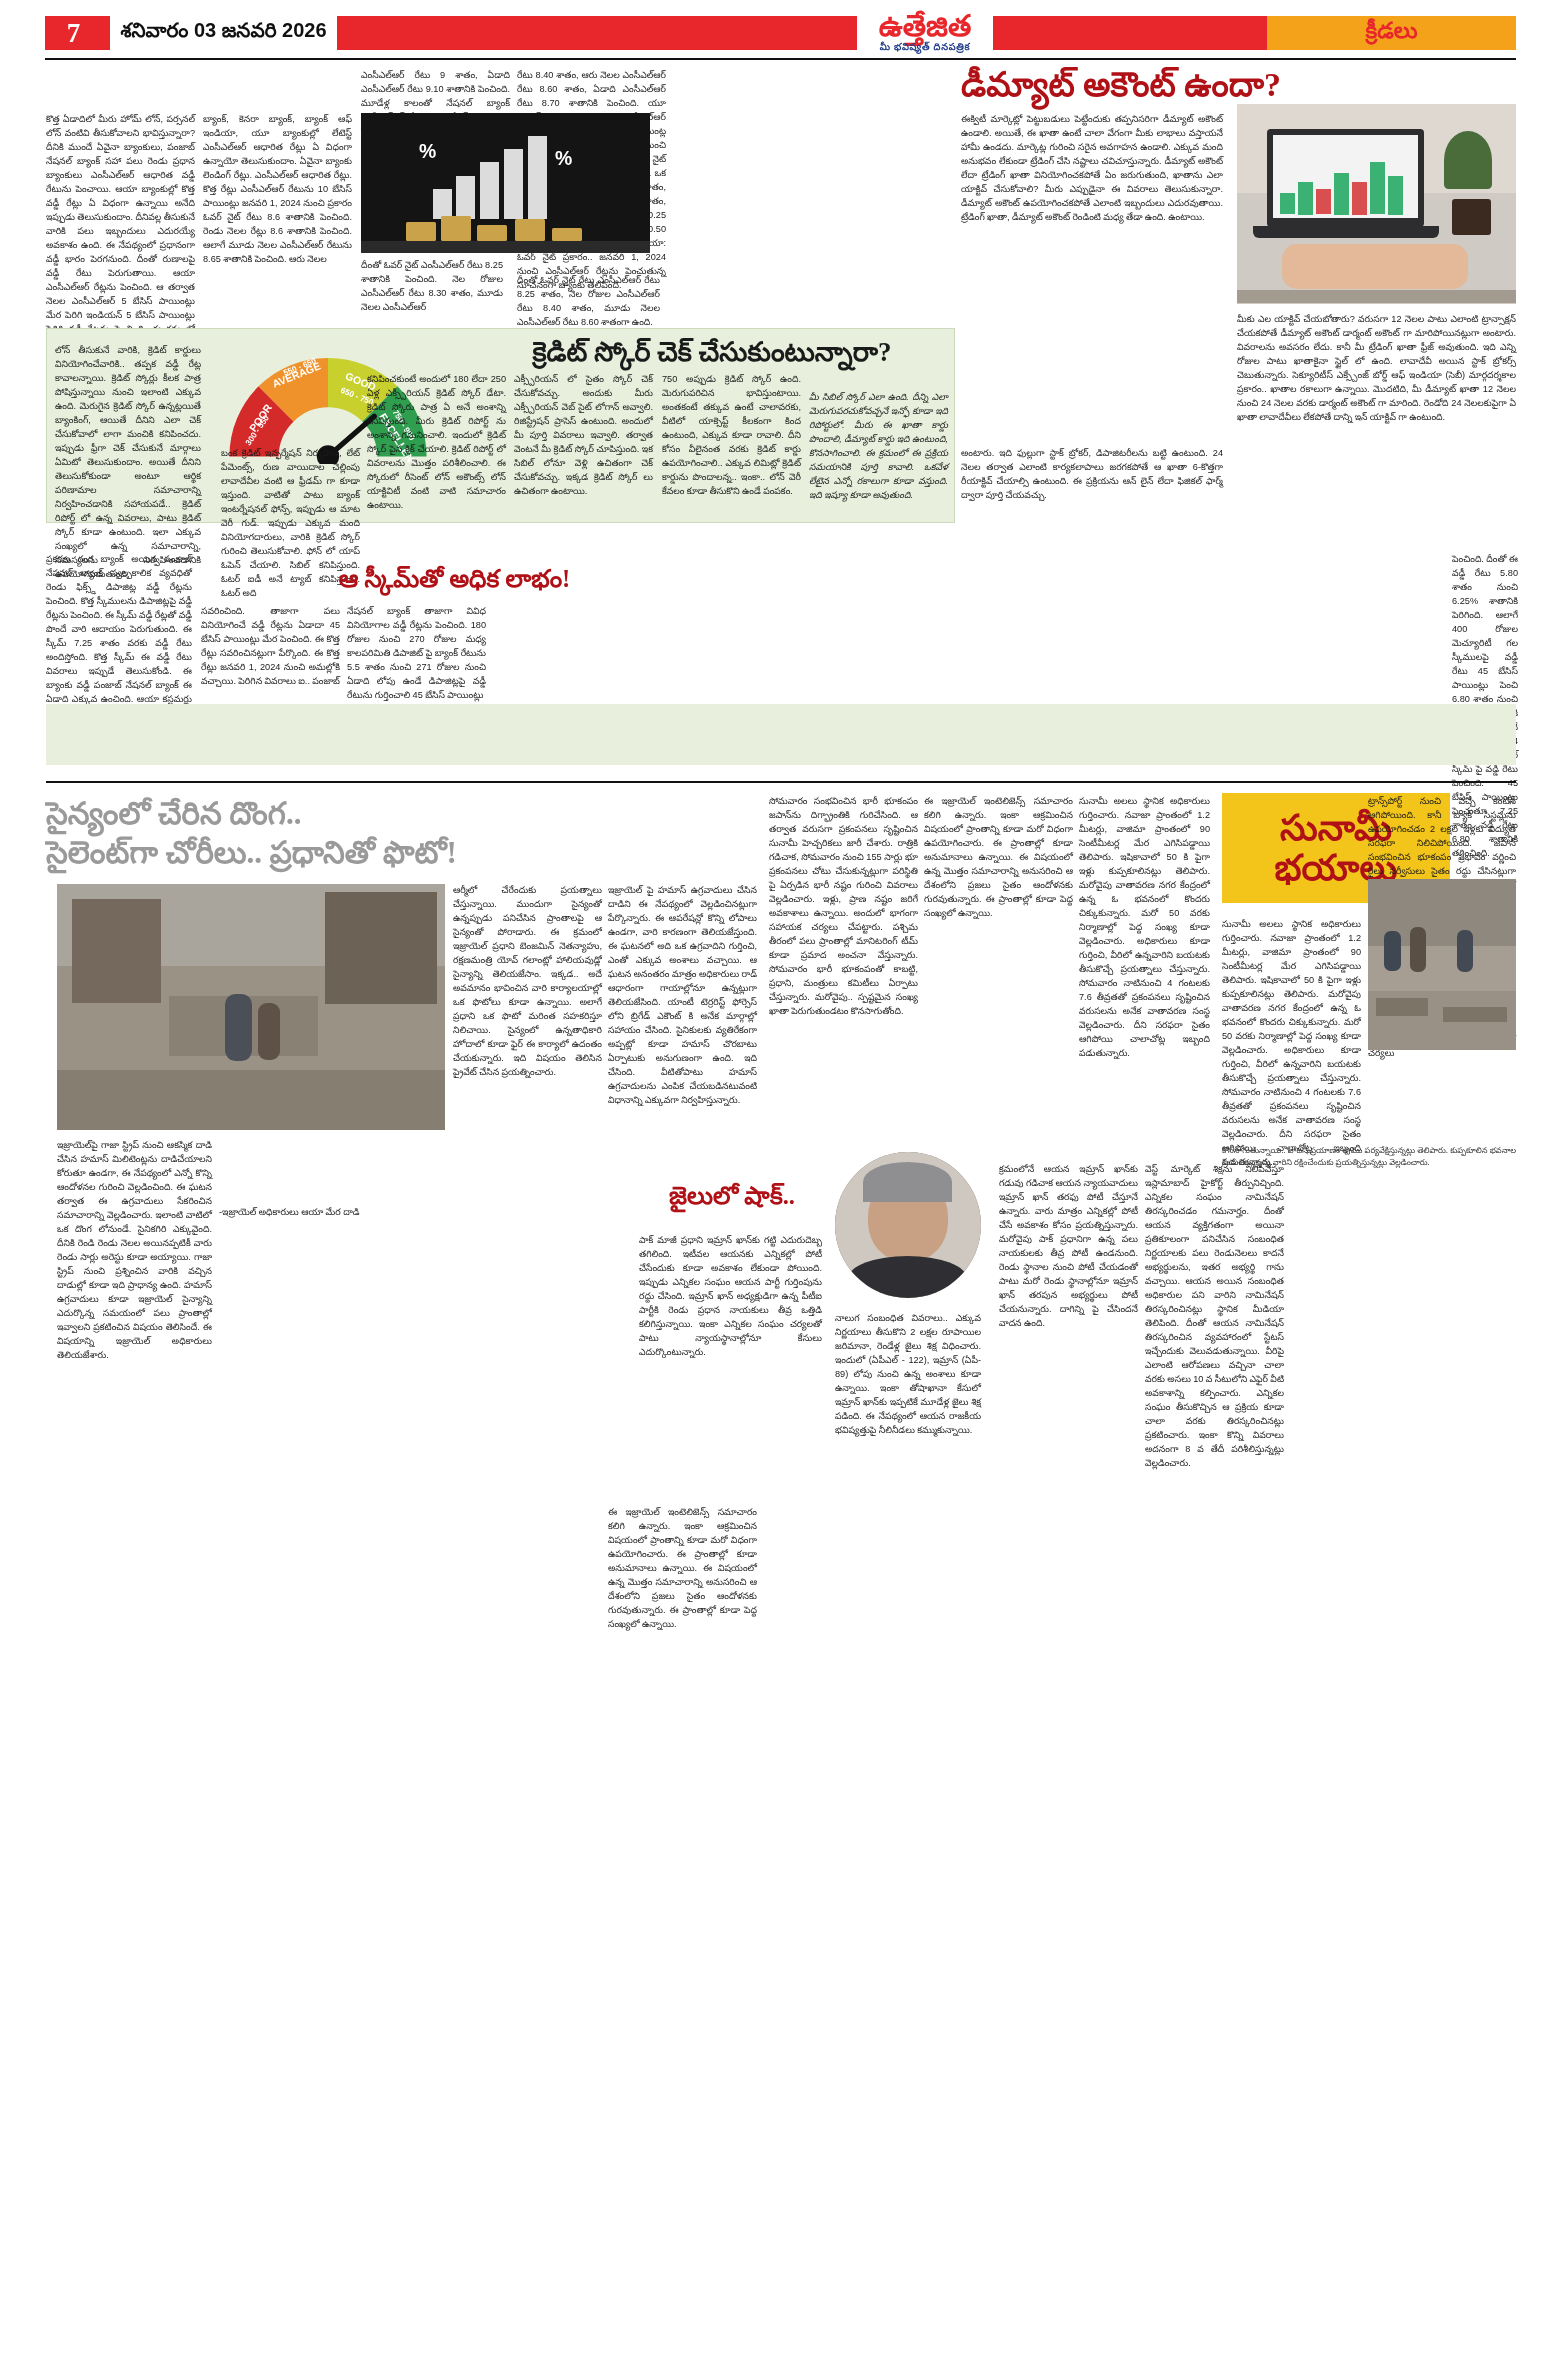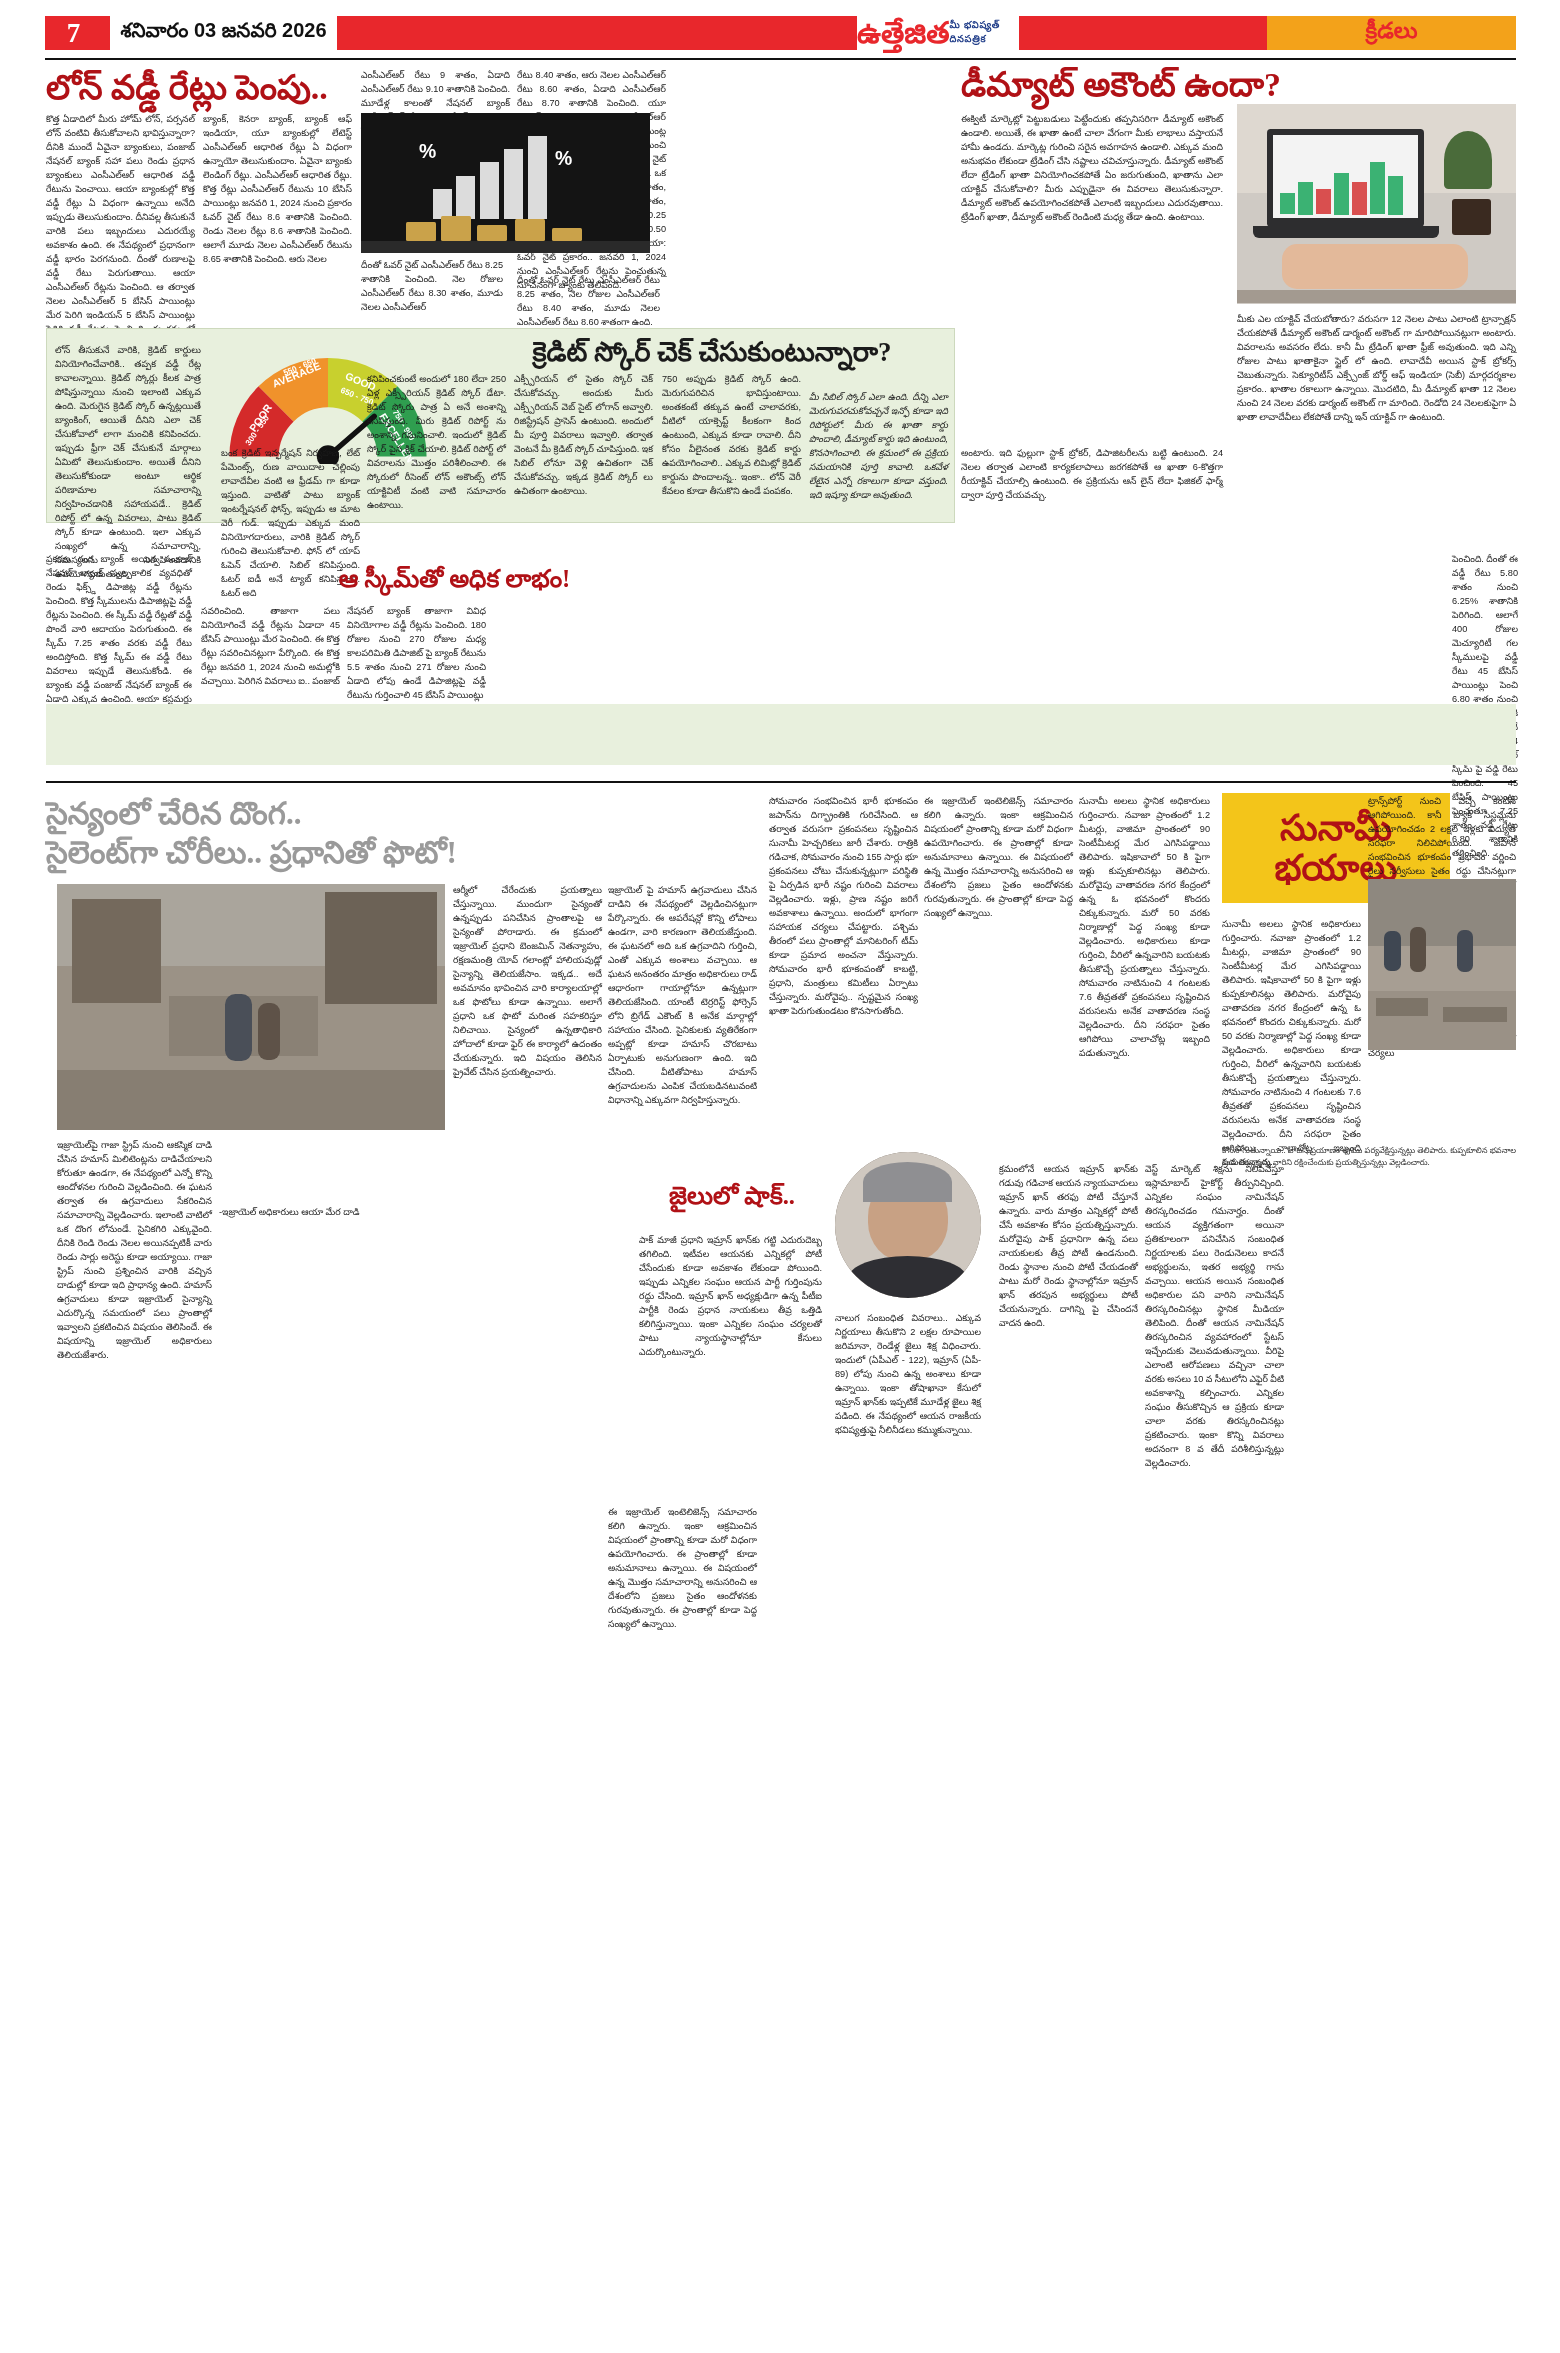--- a/index.html
+++ b/index.html
@@ -30,22 +30,22 @@
     display:flex; align-items:center; justify-content:center;
     font-family:"Liberation Serif", serif;
   }
   .mast-date {
     position:absolute; left:110px; top:16.4px; height:34px;
     display:flex; align-items:center;
     color:#111; font-size:20px; font-weight:bold;
     background:#ffffff; padding:0 10.4px;
   }
   .mast-logo {
-    position:absolute; left:857px; top:10.4px; width:162px; height:46px;
-    display:flex; flex-direction:row; align-items:center; justify-content:center;
+    position:absolute; left:857px; top:10.4px; width:136px; height:46px;
+    display:flex; flex-direction:column; align-items:center; justify-content:center;
     background:#ffffff;
   }
   .mast-logo .l1 { color:#e8272c; font-size:30px; font-weight:bold; line-height:0.95;}
   .mast-logo .l2 { color:#1f3c88; font-size:9.7px; font-weight:bold; letter-spacing:0.7px;}
   .mast-right-bar {
     position:absolute; left:1267px; top:16.4px; width:249px; height:34px;
     background:#f3a21a;
   }
   .mast-section {
     position:absolute; left:1267px; top:16.4px; width:249px; height:34px;
@@ -214,21 +214,20 @@
     <div class="mast-date">శనివారం 03 జనవరి 2026</div>
     <div class="mast-logo">
       <div class="l1">ఉత్తేజిత</div>
       <div class="l2">మీ భవిష్యత్ దినపత్రిక</div>
     </div>
     <div class="mast-right-bar"></div>
     <div class="mast-section">క్రీడలు</div>
     <div class="mast-rule"></div>
   </div>
 
-  <div class="s1-head">లోన్ వడ్డీ రేట్లు పెంపు..</div>
   <div class="col tl s1-c1">కొత్త ఏడాదిలో మీరు హోమ్ లోన్, పర్సనల్ లోన్ వంటివి తీసుకోవాలని భావిస్తున్నారా? దీనికి ముందే ఏవైనా బ్యాంకులు, పంజాబ్ నేషనల్ బ్యాంక్ సహా పలు రెండు ప్రధాన బ్యాంకులు ఎంసీఎల్ఆర్ ఆధారిత వడ్డీ రేటును పెంచాయి. ఆయా బ్యాంకుల్లో కొత్త వడ్డీ రేట్లు ఏ విధంగా ఉన్నాయి అనేది ఇప్పుడు తెలుసుకుందాం. దీనివల్ల తీసుకునే వారికి పలు ఇబ్బందులు ఎదురయ్యే అవకాశం ఉంది. ఈ నేపథ్యంలో ప్రధానంగా వడ్డీ భారం పెరగనుంది. దీంతో రుణాలపై వడ్డీ రేటు పెరుగుతాయి. ఆయా ఎంసీఎల్ఆర్ రేట్లను పెంచింది. ఆ తర్వాత నెలల ఎంసీఎల్ఆర్ 5 బేసిస్ పాయింట్లు మేర పెరిగి ఇండియన్ 5 బేసిస్ పాయింట్లు పెరిగి వడ్డీ రేట్లను పెంచింది. ఈ క్రమంలో జనవరి 1, 2024 తర్వాత బ్యాంకింగ్</div>
   <div class="col tl s1-c2">బ్యాంక్, కెనరా బ్యాంక్, బ్యాంక్ ఆఫ్ ఇండియా, యూ బ్యాంకుల్లో లేటెస్ట్ ఎంసీఎల్ఆర్ ఆధారిత రేట్లు ఏ విధంగా ఉన్నాయో తెలుసుకుందాం. ఏవైనా బ్యాంకు లెండింగ్ రేట్లు. ఎంసీఎల్ఆర్ ఆధారిత రేట్లు. కొత్త రేట్లు ఎంసీఎల్ఆర్ రేటును 10 బేసిస్ పాయింట్లు జనవరి 1, 2024 నుంచి ప్రకారం ఓవర్ నైట్ రేటు 8.6 శాతానికి పెంచింది. రెండు నెలల రేట్లు 8.6 శాతానికి పెంచింది. ఆలాగే మూడు నెలల ఎంసీఎల్ఆర్ రేటును 8.65 శాతానికి పెంచింది. ఆరు నెలల</div>
   <div class="col tl s1-c3">ఎంసీఎల్ఆర్ రేటు 9 శాతం, ఏడాది ఎంసీఎల్ఆర్ రేటు 9.10 శాతానికి పెంచింది. మూడేళ్ల కాలంతో నేషనల్ బ్యాంక్ ఎంసీఎల్ఆర్ రేటును 5 బేసిస్ పాయింట్లు పెంచింది. జనవరి 1, 2024 నుంచి అమల్లోకి తీసుకొచ్చింది.</div>
   <div class="col tl s1-c4">రేటు 8.40 శాతం, ఆరు నెలల ఎంసీఎల్ఆర్ రేటు 8.60 శాతం, ఏడాది ఎంసీఎల్ఆర్ రేటు 8.70 శాతానికి పెంచింది. యూ బ్యాంక్: యూ బ్యాంకు ఎంసీఎల్ఆర్ ఆధారిత వడ్డీ రేట్లను 5 బేసిస్ పాయింట్ల మేర పెంచింది. జనవరి 1, 2024 నుంచి అమల్లోకి వచ్చాయి. ఓవర్ నైట్ ఎంసీఎల్ఆర్ రేటు 9.2 శాతంగా ఉంది. ఒక నెల ఎంసీఎల్ఆర్ వడ్డీ రేటు 9.45 శాతం, మూడు నెలల ఎంసీఎల్ఆర్ రేటు 10 శాతం, ఆరు నెలల ఎంసీఎల్ఆర్ రేటు 10.25 శాతం, ఏడాది ఎంసీఎల్ఆర్ రేటు 10.50 శాతంగా ఉంది. బ్యాంక్ ఆఫ్ ఇండియా: ఓవర్ నైట్ ప్రకారం.. జనవరి 1, 2024 నుంచి ఎంసీఎల్ఆర్ రేట్లను పెంచుతున్న సూచనంగా బ్యాంకు తెలిపింది.</div>
 
   <div class="s1-img1">
     <div class="bar" style="left:72px;width:19.4px;height:30px;"></div>
     <div class="bar" style="left:95px;width:19.4px;height:43px;"></div>
     <div class="bar" style="left:119px;width:19.4px;height:57px;"></div>
     <div class="bar" style="left:143px;width:19.4px;height:70px;"></div>

